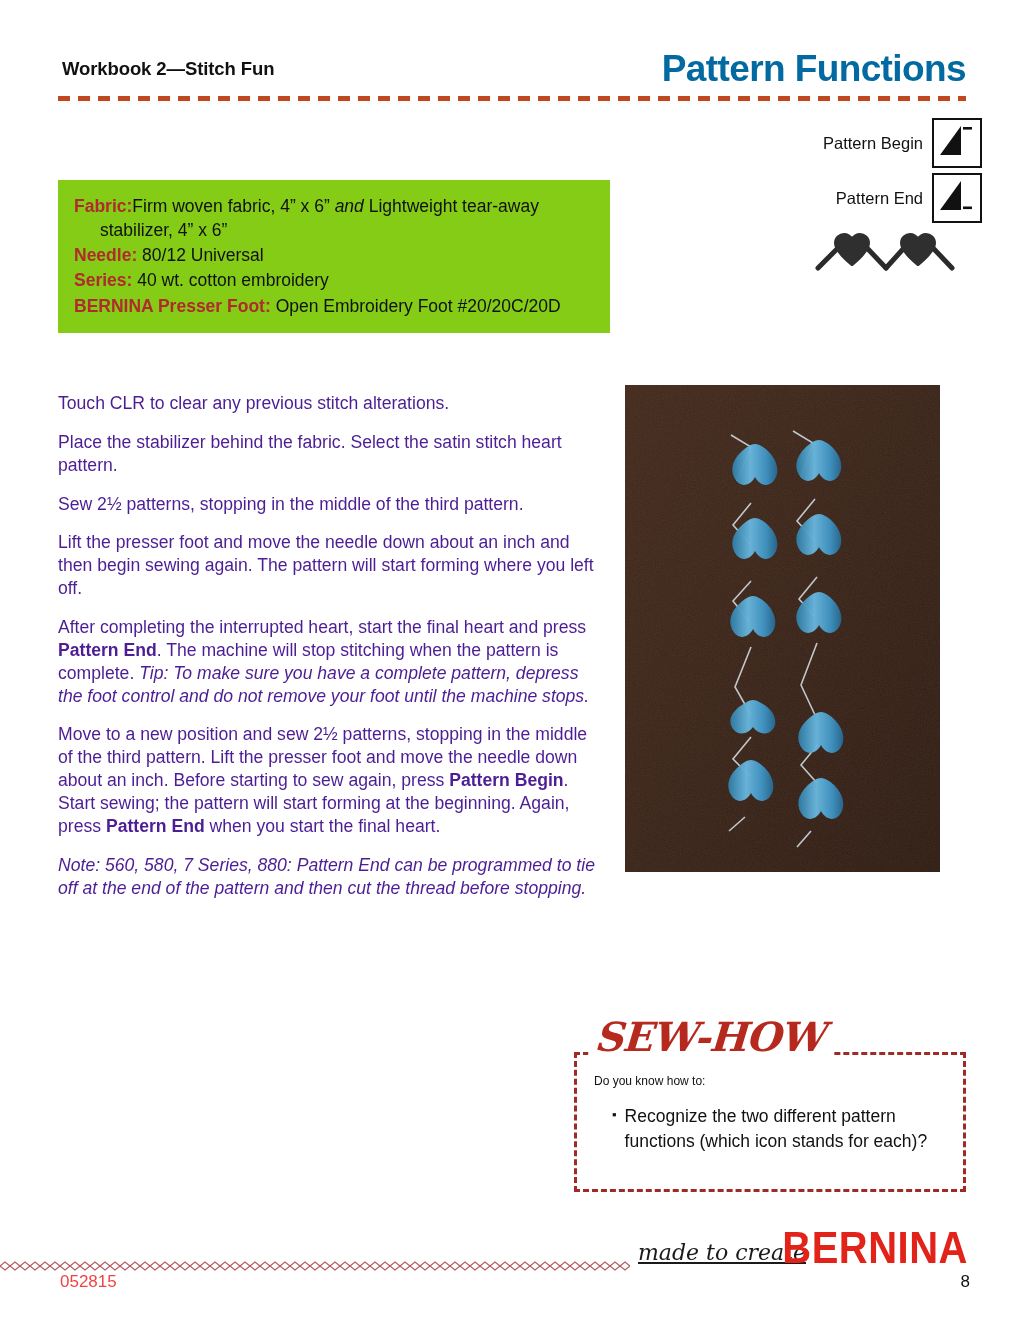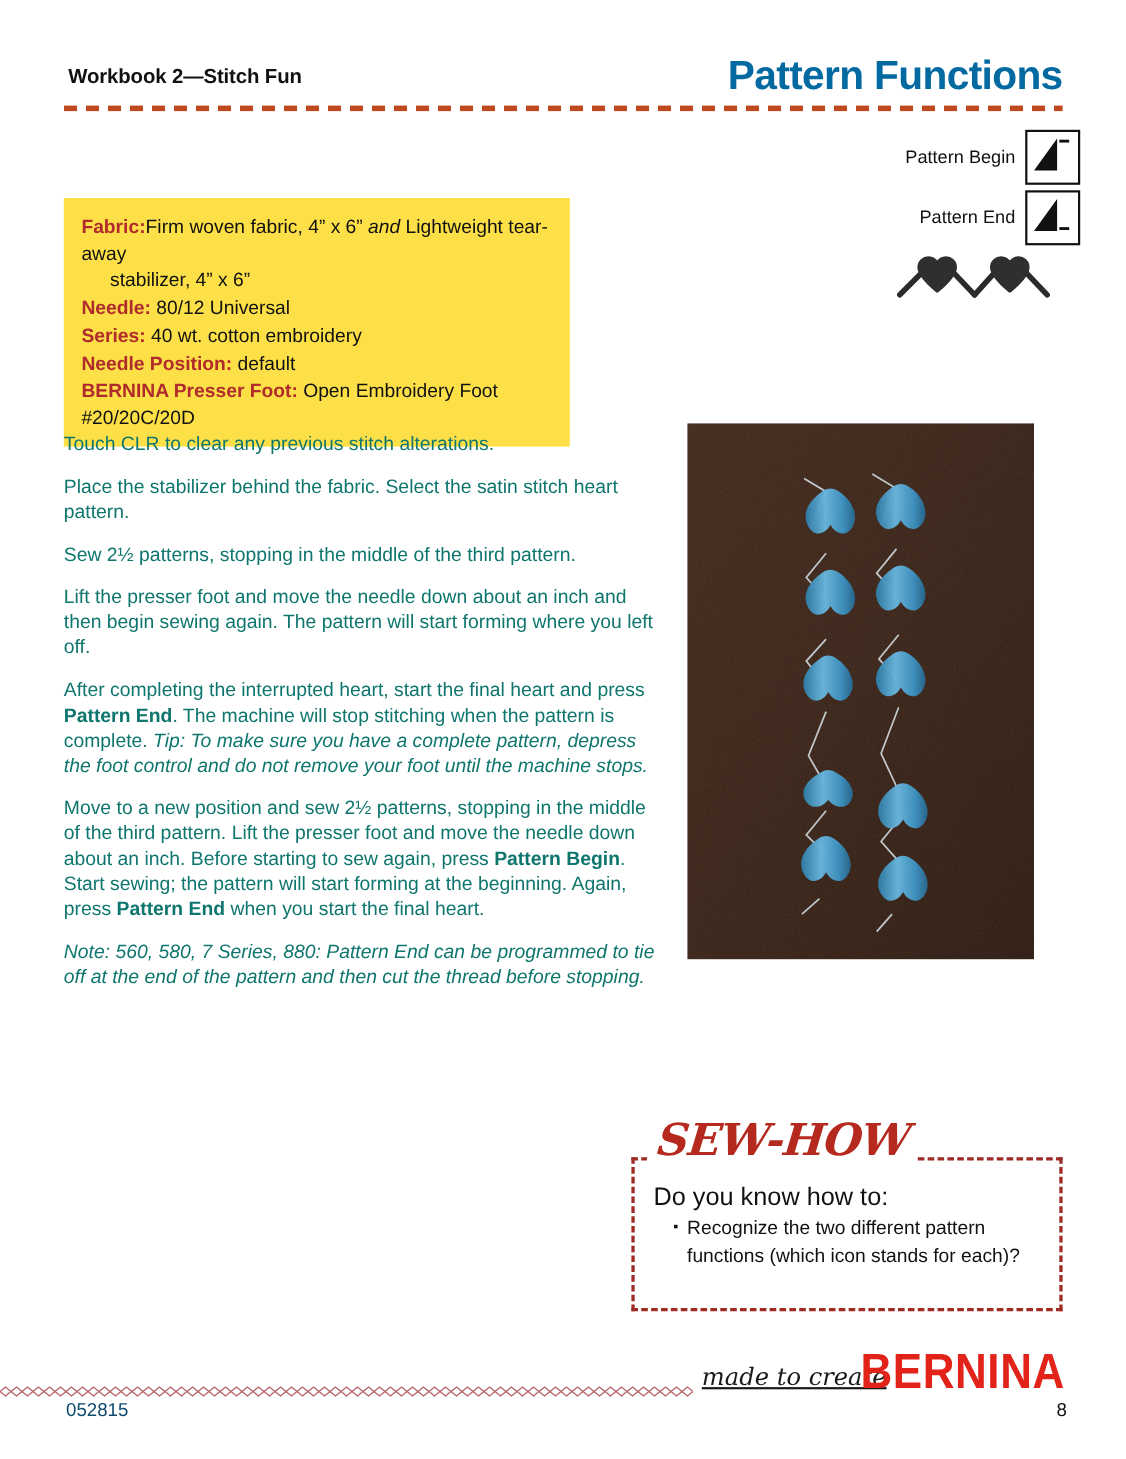--- a/index.html
+++ b/index.html
@@ -84,22 +84,22 @@
     top: 228px;
     width: 160px;
     height: 44px;
   }
 
   
   .materials {
     position: absolute;
     left: 58px;
     top: 180px;
-    width: 460px;
-    background: #fde047;
+    width: 552px;
+    background: #84cc16;
     padding: 14px 16px 14px 16px;
     box-sizing: border-box;
   }
   .materials p {
     margin: 0 0 1px 0;
     font-size: 17.5px;
     line-height: 1.38;
     color: #111;
   }
   .materials .lbl {
@@ -116,21 +116,21 @@
   .body-col {
     position: absolute;
     left: 58px;
     top: 392px;
     width: 540px;
   }
   .body-col p {
     margin: 0 0 16px 0;
     font-size: 17.6px;
     line-height: 1.30;
-    color: #0f766e;
+    color: #4c1d95;
   }
   .body-col p.note { font-style: italic; }
   .body-col b { font-weight: bold; }
   .body-col i { font-style: italic; }
 
   
   .photo {
     position: absolute;
     left: 625px;
     top: 385px;
@@ -170,21 +170,21 @@
     color: #B5291E;
     background: #ffffff;
     padding: 0 8px;
     transform: skewX(-6deg);
     white-space: nowrap;
   }
   .sewhow-intro {
     position: absolute;
     left: 20px;
     top: 22px;
-    font-size: 23px;
+    font-size: 12px;
     color: #111;
   }
   .sewhow-item {
     position: absolute;
     left: 38px;
     top: 52px;
     width: 340px;
     font-size: 17.5px;
     line-height: 1.42;
     color: #111;
@@ -203,21 +203,21 @@
     left: 0;
     top: 1258px;
     width: 630px;
     height: 12px;
   }
   .footer-code {
     position: absolute;
     left: 60px;
     top: 1272px;
     font-size: 17px;
-    color: #0c4a6e;
+    color: #ef4444;
   }
   .footer-page {
     position: absolute;
     right: 54px;
     top: 1272px;
     font-size: 17px;
     color: #111;
   }
   .made-to-create {
     position: absolute;
@@ -290,24 +290,20 @@
       <span class="lbl">Fabric:</span><span>Firm woven fabric, 4” x 6” </span><span class="ital">and</span><span> Lightweight tear-away</span>
       <span class="cont">stabilizer, 4” x 6”</span>
     </p>
     <p>
       <span class="lbl">Needle:</span>
       <span>80/12 Universal</span>
     </p>
     <p>
       <span class="lbl">Series:</span>
       <span>40 wt. cotton embroidery</span>
-    </p>
-    <p>
-      <span class="lbl">Needle Position:</span>
-      <span>default</span>
     </p>
     <p>
       <span class="lbl">BERNINA Presser Foot:</span>
       <span>Open Embroidery Foot #20/20C/20D</span>
     </p>
   </div>
 
   <div class="body-col">
     <p>Touch CLR to clear any previous stitch alterations.</p>
     <p>Place the stabilizer behind the fabric. Select the satin stitch heart pattern.</p>

